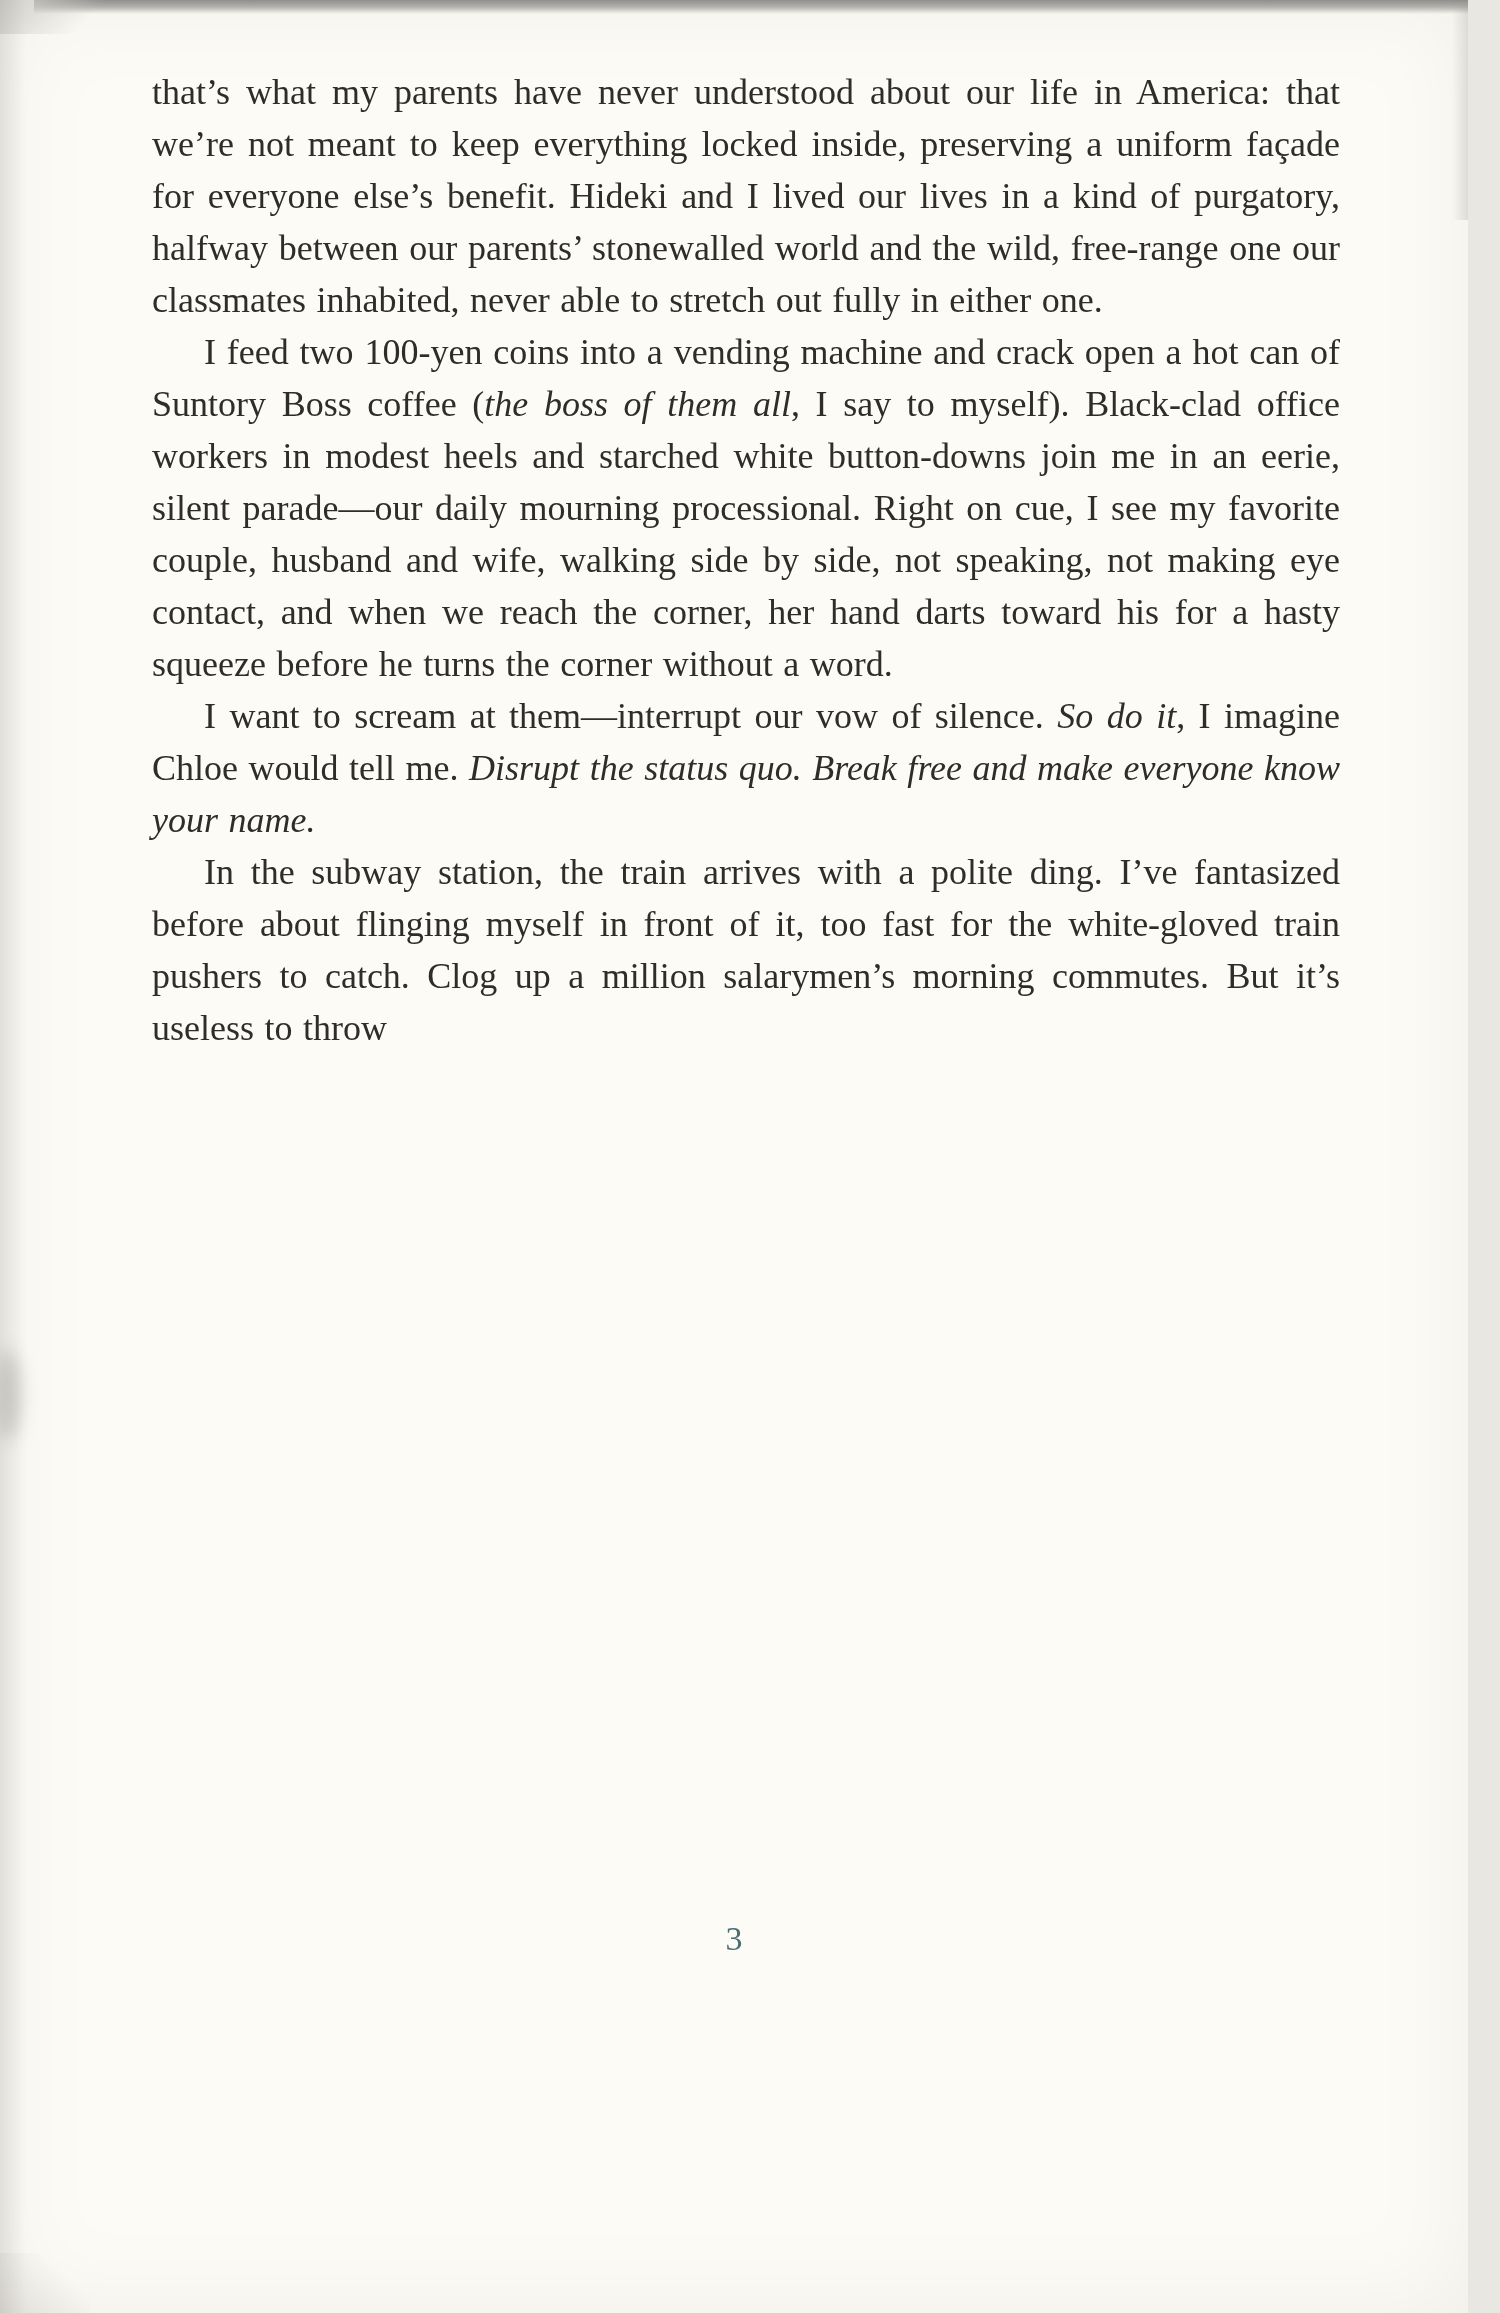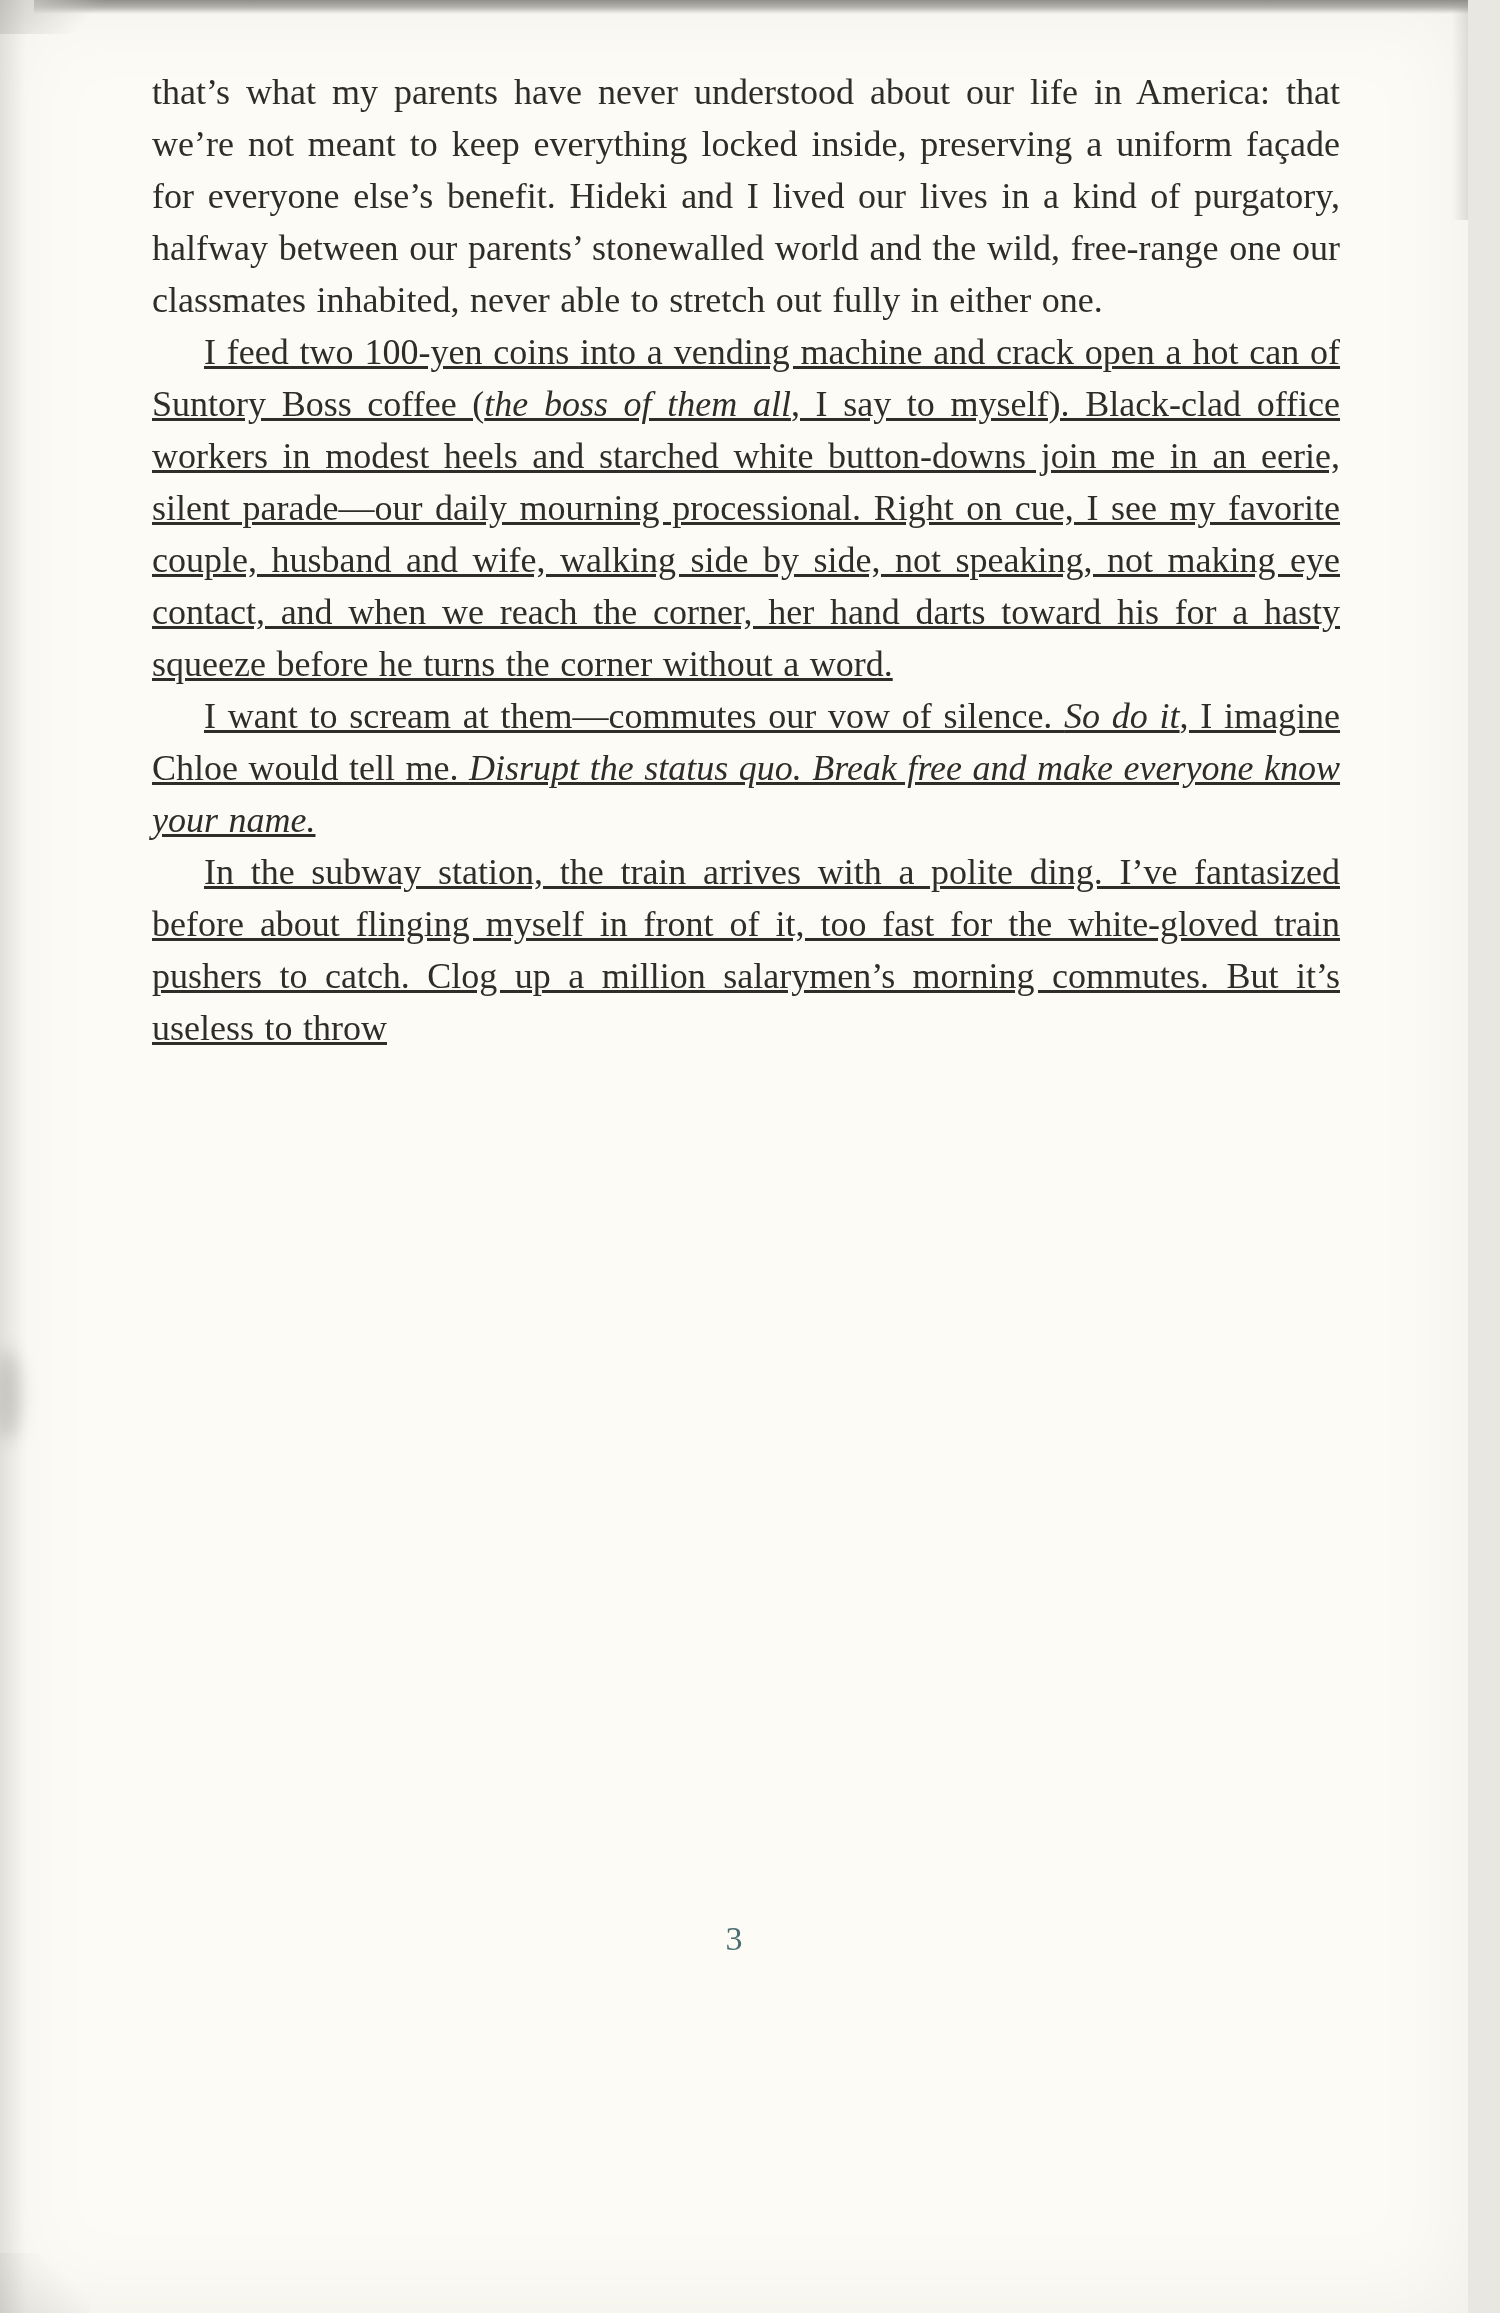--- a/index.html
+++ b/index.html
@@ -48,21 +48,21 @@
     position:absolute;
     left:152px;
     top:66px;
     width:1188px;
     font-size:36px;
     line-height:52px;
     text-align:justify;
     word-spacing:1.5px;
   }
   .para{margin:0;}
-  .para.indent{text-indent:52px;text-decoration:underline;}
+  .para.indent{text-indent:52px;}
   .italic{font-style:italic;}
   .page-number{
     position:absolute;
     left:0;right:0;
     top:1920px;
     text-align:center;
     font-size:34px;
     color:var(--page-num-ink);
   }
 </style>
@@ -74,19 +74,19 @@
   <div class="scan-top"></div>
   <div class="scan-top-left"></div>
   <div class="scan-left"></div>
   <div class="scan-right"></div>
   <div class="scan-smudge"></div>
   <div class="scan-bottom-left"></div>
 
   <div class="text-block">
       <p class="para"><span>that’s what my parents have never understood about our life in America: that we’re not meant to keep everything locked inside, preserving a uniform façade for everyone else’s benefit. Hideki and I lived our lives in a kind of purgatory, halfway between our parents’ stonewalled world and the wild, free-range one our classmates inhabited, never able to stretch out fully in either one.</span></p>
       <p class="para indent"><span>I feed two 100-yen coins into a vending machine and crack open a hot can of Suntory Boss coffee (</span><span class="italic">the boss of them all</span><span>, I say to myself). Black-clad office workers in modest heels and starched white button-downs join me in an eerie, silent parade—our daily mourning processional. Right on cue, I see my favorite couple, husband and wife, walking side by side, not speaking, not making eye contact, and when we reach the corner, her hand darts toward his for a hasty squeeze before he turns the corner without a word.</span></p>
-      <p class="para indent"><span>I want to scream at them—commutes our vow of silence. </span><span class="italic">So do it</span><span>, I imagine Chloe would tell me. </span><span class="italic">Disrupt the status quo. Break free and make everyone know your name.</span></p>
+      <p class="para indent"><span>I want to scream at them—interrupt our vow of silence. </span><span class="italic">So do it</span><span>, I imagine Chloe would tell me. </span><span class="italic">Disrupt the status quo. Break free and make everyone know your name.</span></p>
       <p class="para indent"><span>In the subway station, the train arrives with a polite ding. I’ve fantasized before about flinging myself in front of it, too fast for the white-gloved train pushers to catch. Clog up a million salarymen’s morning commutes. But it’s useless to throw</span></p>
     </div>
 
   <div class="page-number">3</div>
 
 </div>
 
 </body></html>

